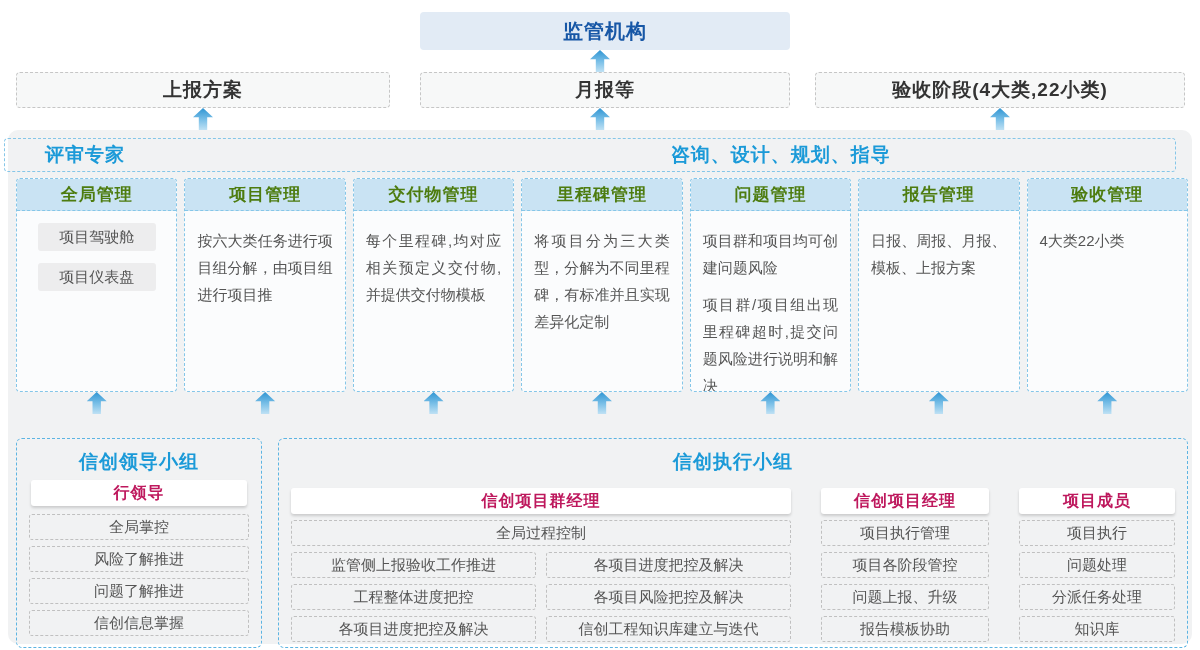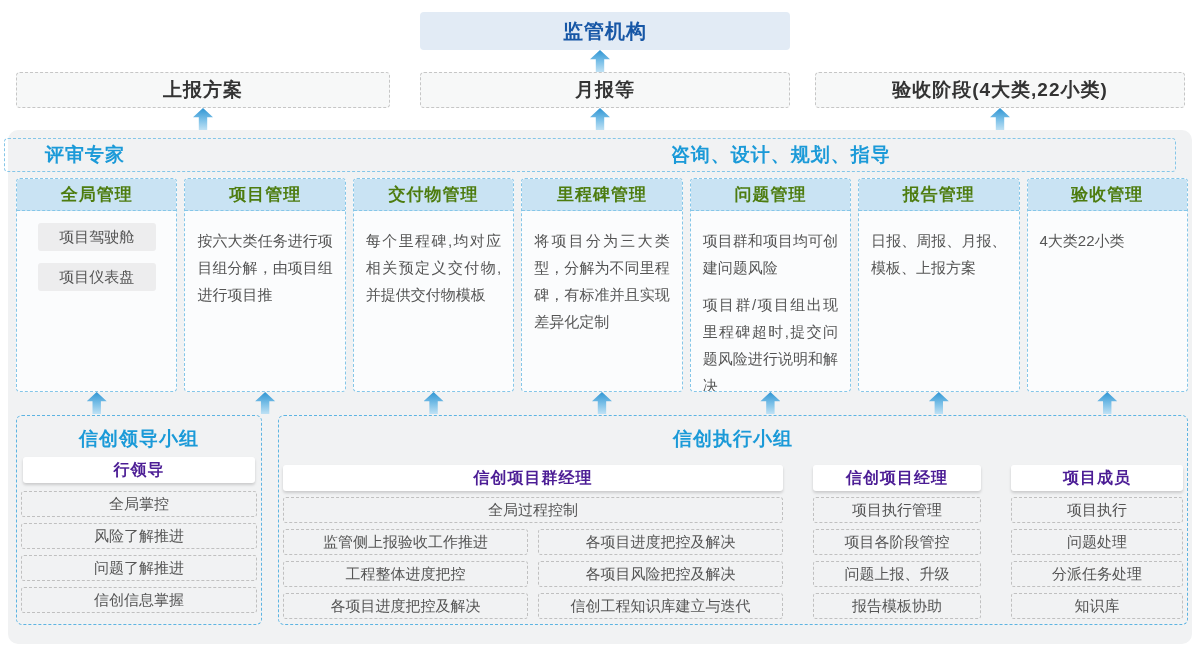--- a/index.html
+++ b/index.html
@@ -76,33 +76,33 @@
   }
 
   .col-arrows {
     left:16px; top:392px; width:1172px; height:22px;
     display:flex; gap:7px;
   }
   .col-arrows .cell { flex:1; display:flex; justify-content:center; }
 
   
   .group-box {
-    top:415px; height:210px;
+    top:438px; height:210px;
     border:1px dashed #5db4e2; border-radius:6px;
-    padding:8px 4px 10px;
+    padding:8px 12px 10px;
     display:flex; flex-direction:column;
   }
   .group-title {
     color:#1b9ad8; font-weight:bold; font-size:19px; letter-spacing:1px;
     text-align:center; height:30px; line-height:30px; flex:0 0 30px;
   }
   .role-btn {
     height:26px; background:#fff; border-radius:3px;
     box-shadow:0 2px 3px rgba(0,0,0,.16);
-    font-weight:bold; font-size:16px; color:#4c1d95;
+    font-weight:bold; font-size:16px; color:#be185d;
     text-align:center; line-height:26px; letter-spacing:1px;
   }
   .ditem {
     height:26px; border:1px dashed #c0c0c0; border-radius:3px;
     font-size:15px; color:#555; text-align:center; line-height:24px;
     margin-top:6px; white-space:nowrap; overflow:hidden;
   }
   .leader-box { left:16px; width:246px; }
   .exec-box   { left:278px; width:910px; }
   .exec-cols  { display:flex; gap:30px; margin-top:11px; flex:1; }

